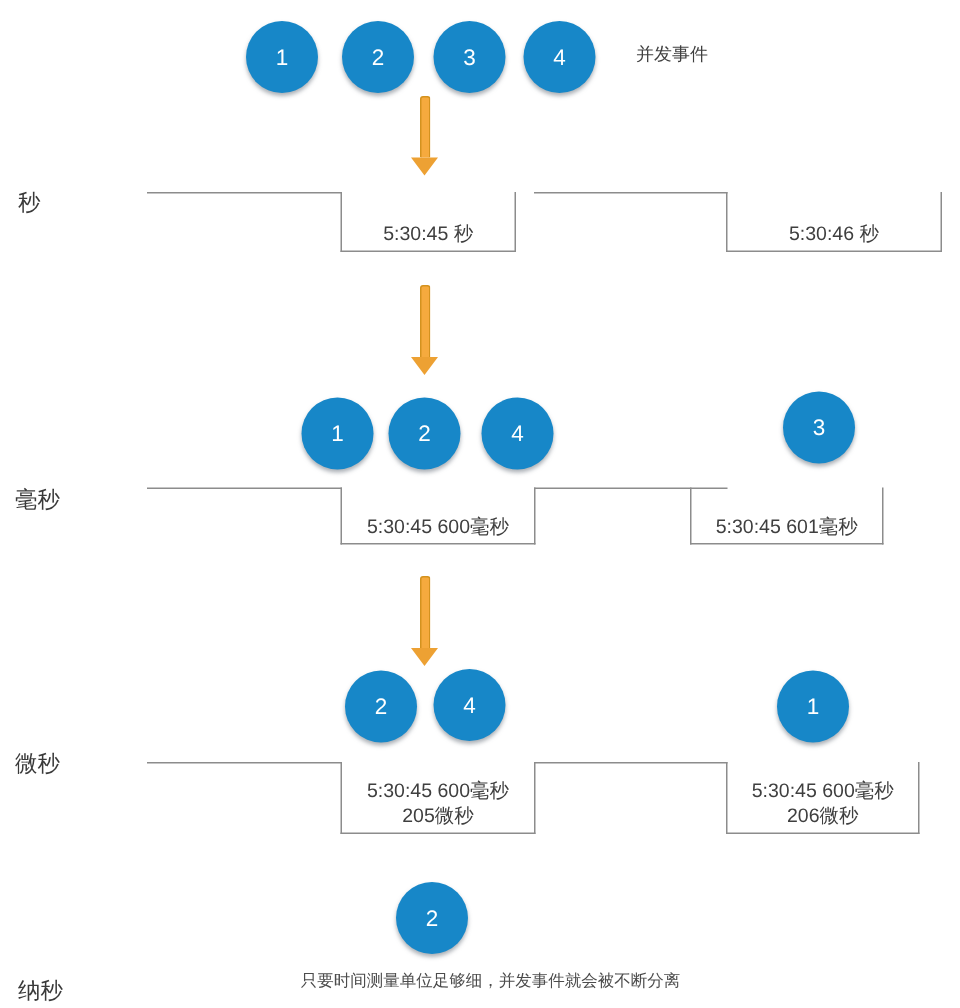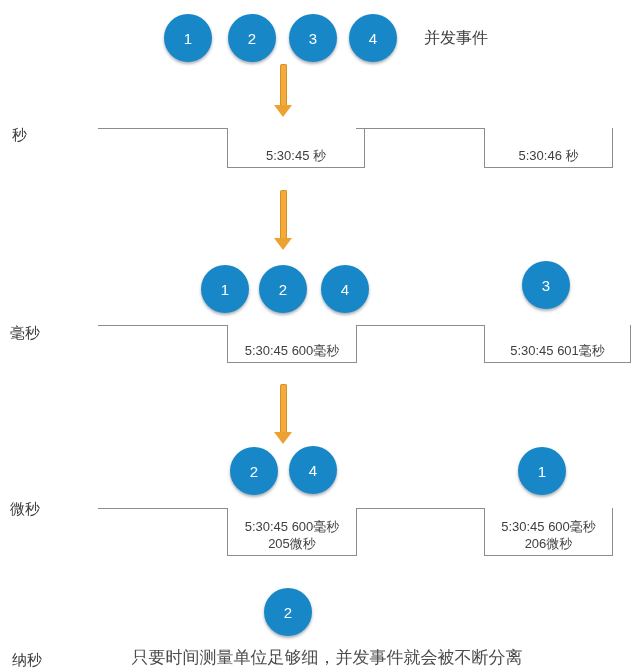--- a/index.html
+++ b/index.html
@@ -17,22 +17,22 @@
   .arrow .shaft{width:5px;flex:1;background:#f6aa3e;border:1px solid #d4921f;border-bottom:none;border-radius:2px 2px 0 0;}
   .arrow .head{width:0;height:0;border-left:9px solid transparent;border-right:9px solid transparent;border-top:12px solid #eda133;}
   .hline{position:absolute;height:0;border-top:1.5px solid #8c8c8c;}
   .trough{
     position:absolute;box-sizing:border-box;
     border:1.5px solid #8c8c8c;border-top:none;
     display:flex;flex-direction:column;justify-content:flex-end;align-items:center;
     padding-bottom:3px;font-size:13px;line-height:17px;color:#3f3f3f;text-align:center;
   }
   .unit-label{position:absolute;font-size:15px;color:#3a3a3a;}
-  .top-label{position:absolute;font-size:16px;color:#3f3f3f;}
-  .caption{position:absolute;left:14px;right:0;text-align:center;font-size:17px;color:#4c4c4c;}
+  .top-label{position:absolute;font-size:12px;color:#3f3f3f;}
+  .caption{position:absolute;left:14px;right:0;text-align:center;font-size:11px;color:#4c4c4c;}
 </style>
 </head>
 <body>
 
 <div class="canvas">
 
   <div class="circle" style="left:164px;top:14px;">
       <span>1</span>
     </div>
   <div class="circle" style="left:228px;top:14px;">
@@ -46,25 +46,25 @@
     </div>
   <div class="top-label" style="left:424px;top:28px;">并发事件</div>
 
   <div class="arrow" style="left:273px;top:64px;height:53px;">
     <div class="shaft"></div>
     <div class="head"></div>
   </div>
 
   <div class="unit-label" style="left:12px;top:126px;">秒</div>
   <div class="hline" style="left:98px;top:128px;width:130px;"></div>
-  <div class="trough" style="left:227px;top:128px;width:138px;height:40px;">
+  <div class="trough" style="left:227px;top:128px;width:117px;height:40px;">
     <span>5:30:45 秒</span>
   </div>
   <div class="hline" style="left:356px;top:128px;width:129px;"></div>
-  <div class="trough" style="left:484px;top:128px;width:129px;height:40px;">
+  <div class="trough" style="left:484px;top:128px;width:144px;height:40px;">
     <span>5:30:46 秒</span>
   </div>
 
   <div class="arrow" style="left:273px;top:190px;height:60px;">
     <div class="shaft"></div>
     <div class="head"></div>
   </div>
 
   <div class="circle" style="left:201px;top:265px;">
       <span>1</span>
@@ -78,21 +78,21 @@
   <div class="circle" style="left:522px;top:261px;">
       <span>3</span>
     </div>
 
   <div class="unit-label" style="left:10px;top:324px;text-align:right;">毫秒</div>
   <div class="hline" style="left:98px;top:325px;width:130px;"></div>
   <div class="trough" style="left:227px;top:325px;width:130px;height:38px;">
     <span>5:30:45 600毫秒</span>
   </div>
   <div class="hline" style="left:356px;top:325px;width:129px;"></div>
-  <div class="trough" style="left:484px;top:325px;width:147px;height:38px;">
+  <div class="trough" style="left:460px;top:325px;width:129px;height:38px;">
     <span>5:30:45 601毫秒</span>
   </div>
 
   <div class="arrow" style="left:273px;top:384px;height:60px;">
     <div class="shaft"></div>
     <div class="head"></div>
   </div>
 
   <div class="circle" style="left:230px;top:447px;">
       <span>2</span>

